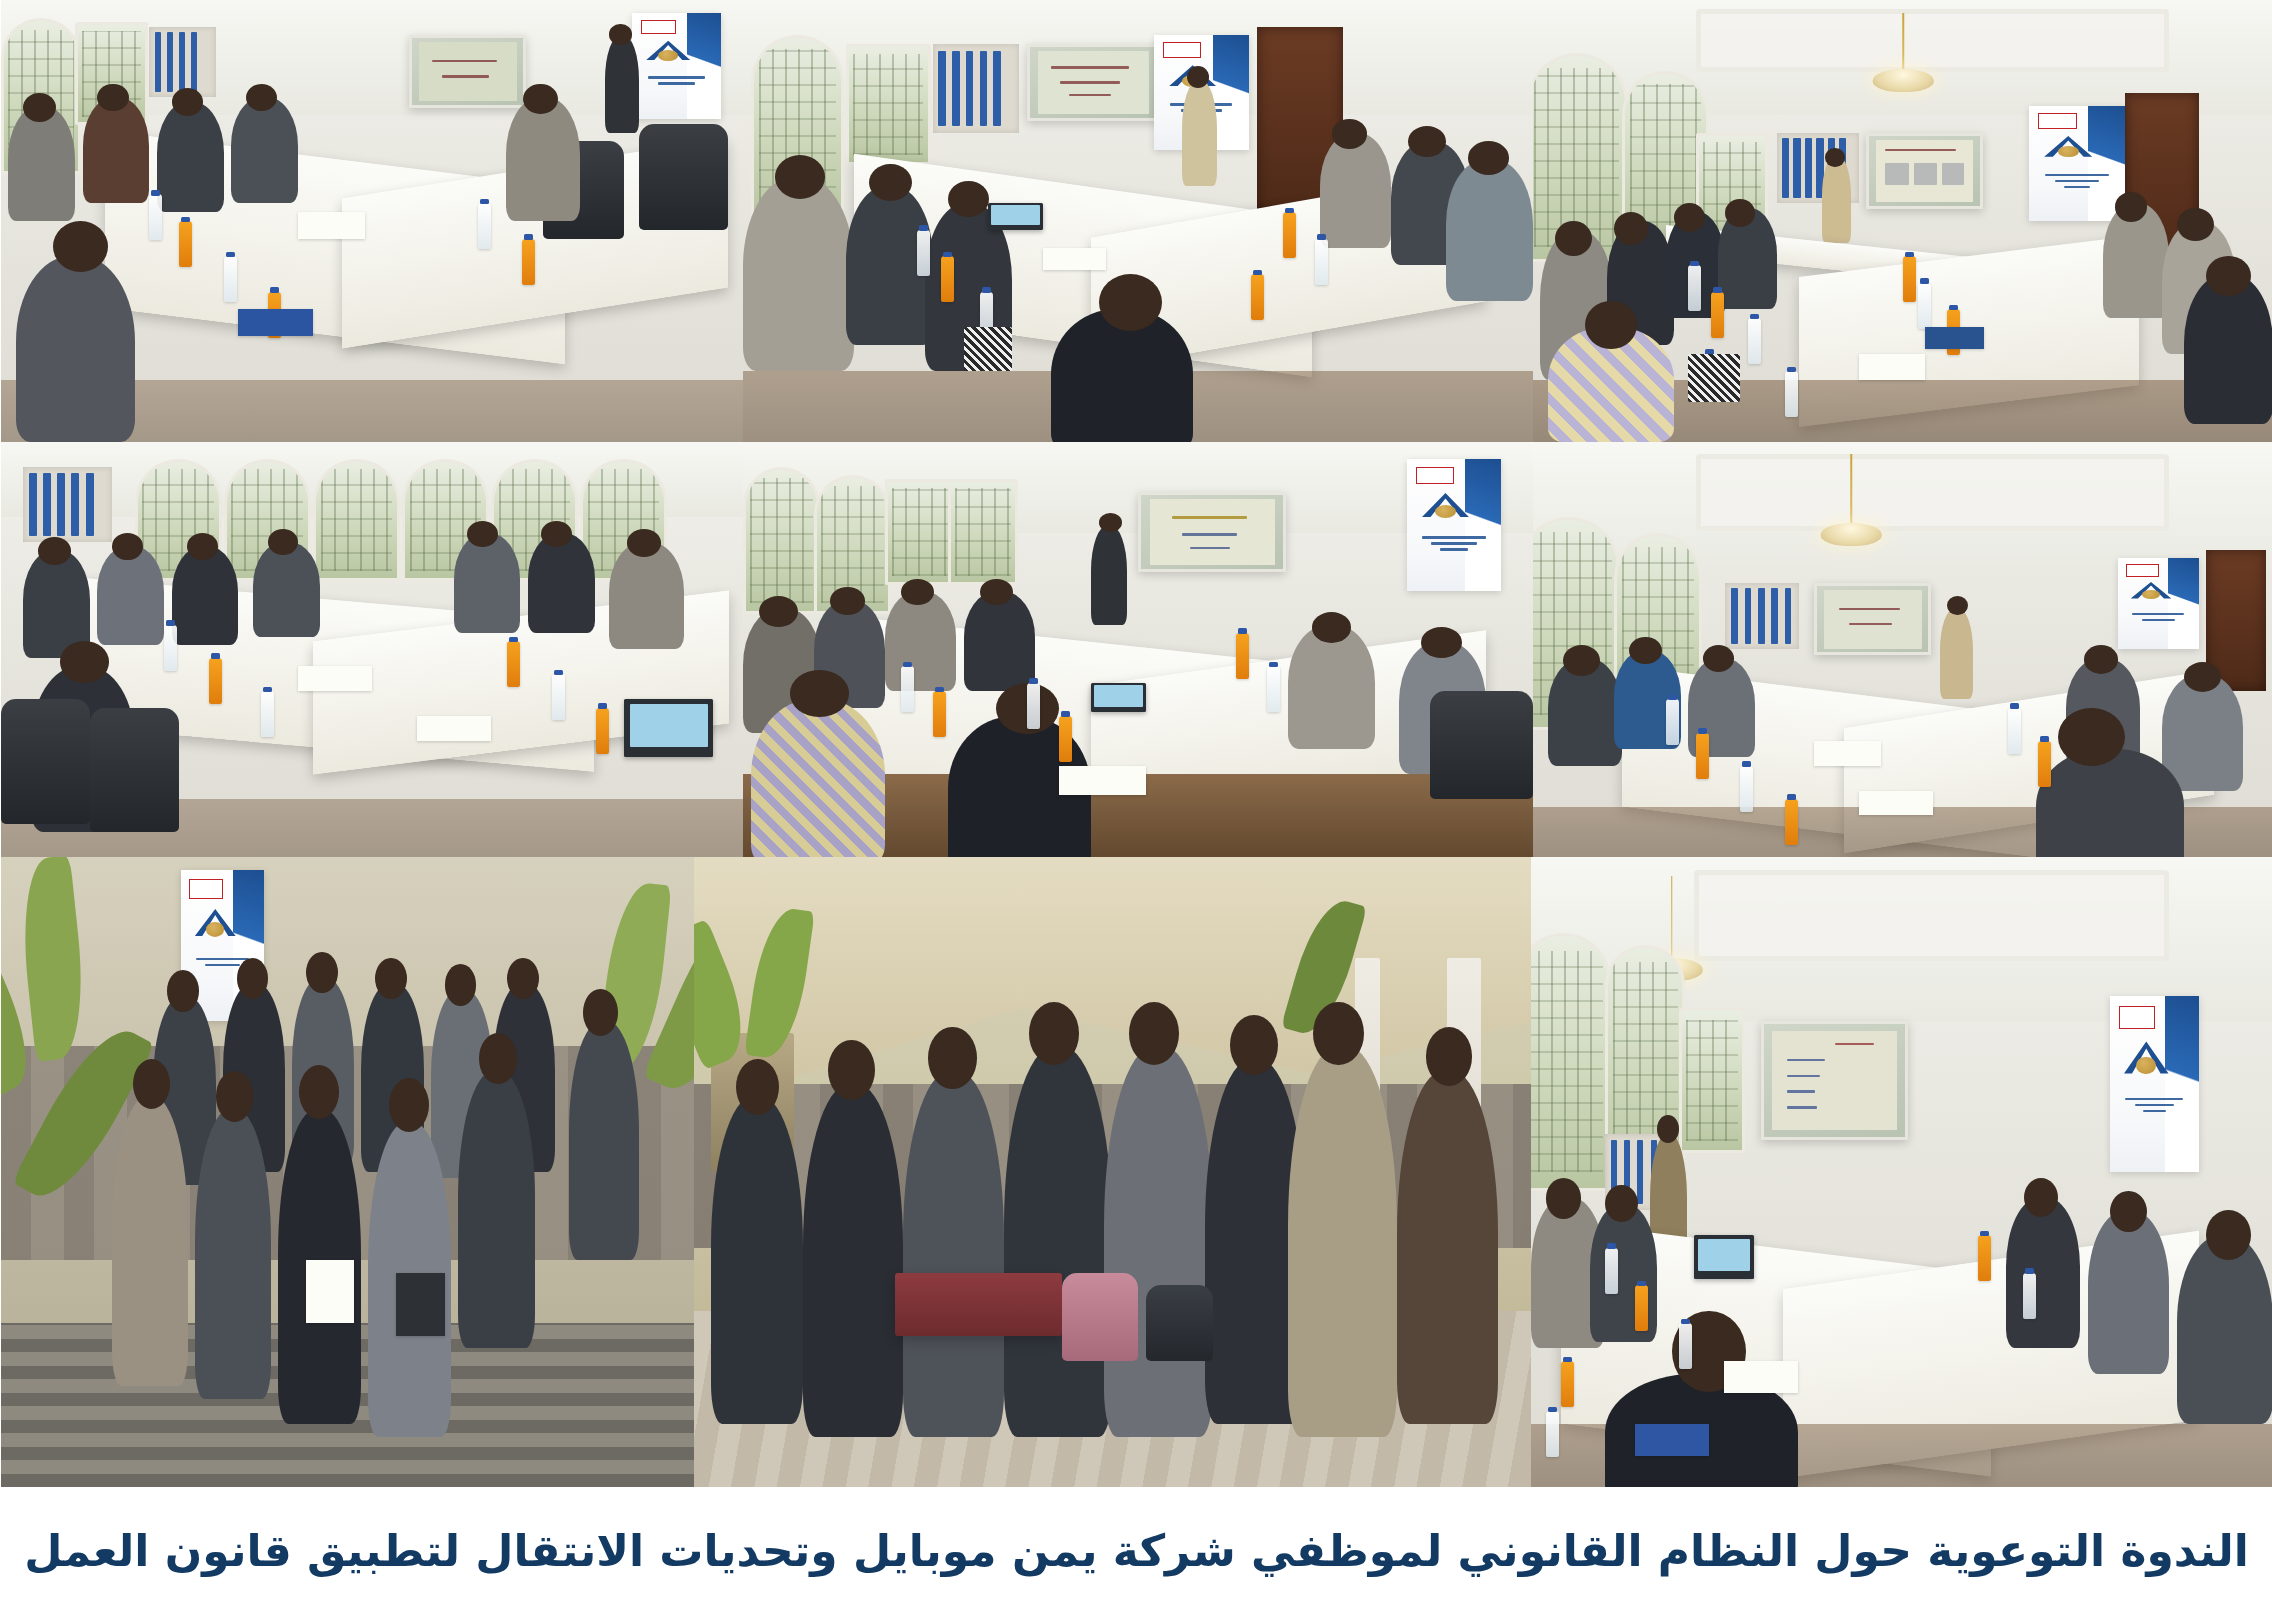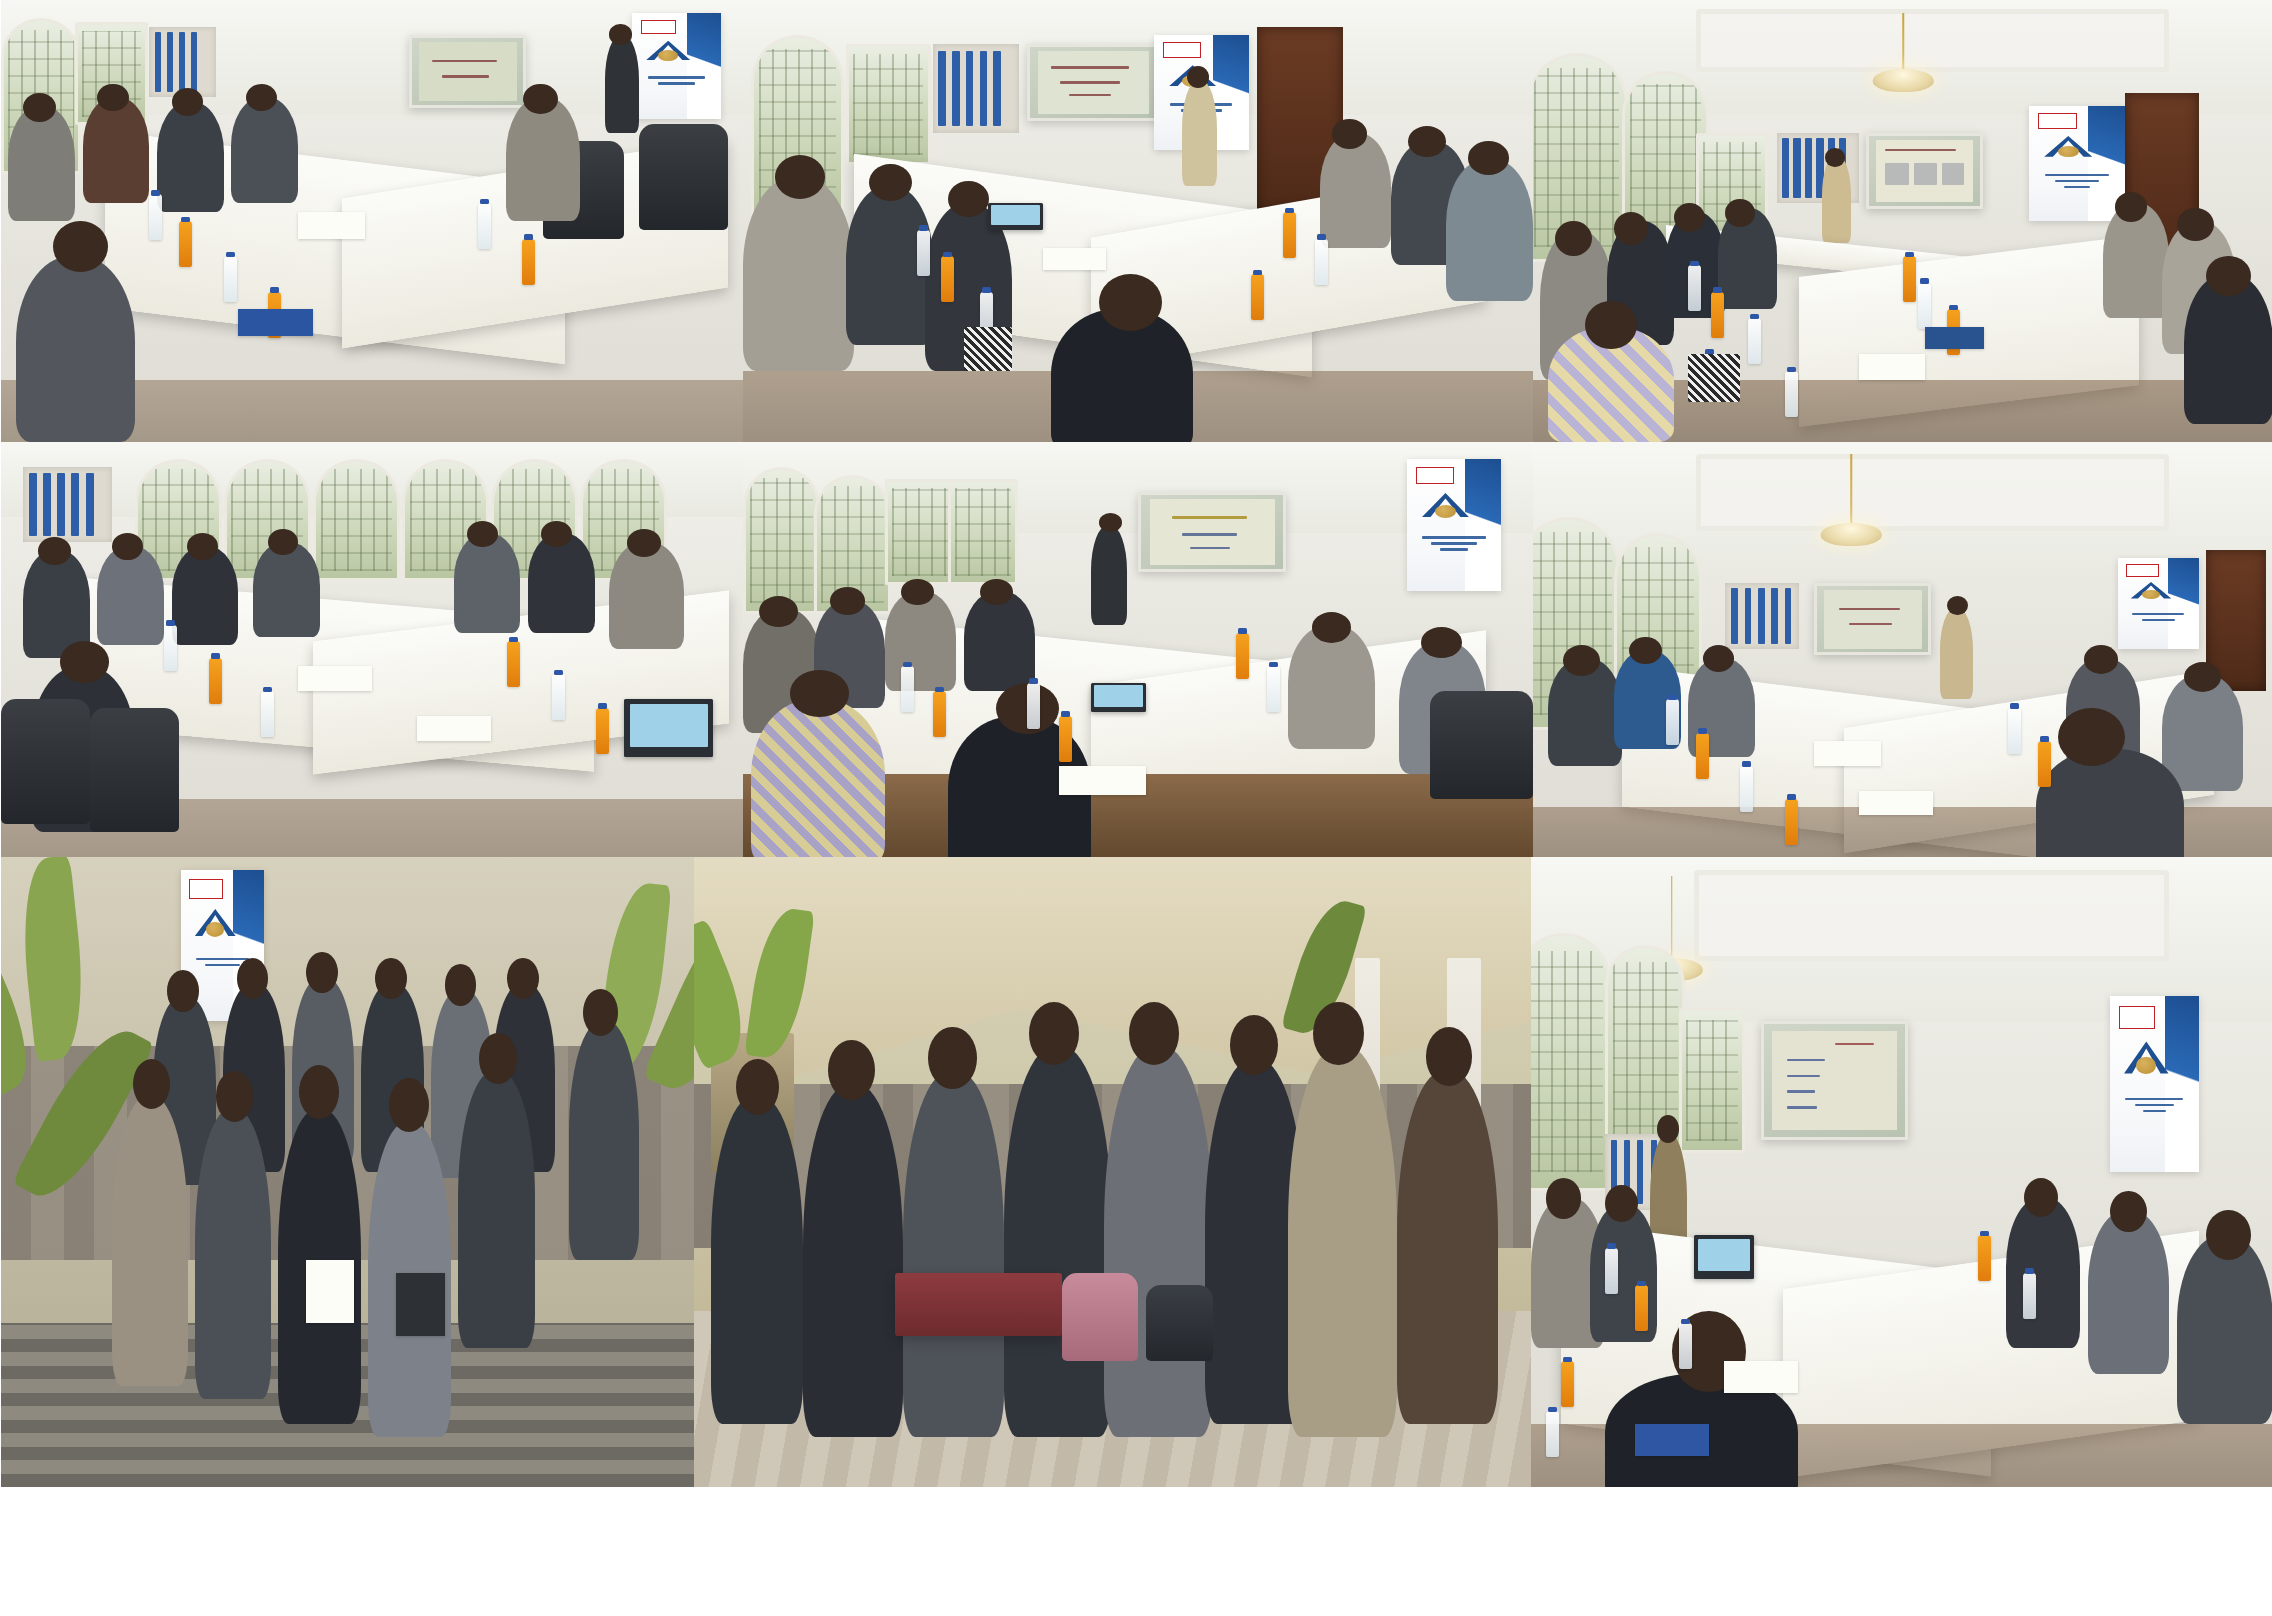--- a/index.html
+++ b/index.html
@@ -656,15 +656,18 @@
           <div class="person" style="right:8%;top:26%;width:10%;height:38%;background:#44484f;"></div>
           <div class="head" style="right:11%;top:21%;width:5%;height:7.4%;"></div>
           <div class="papers" style="left:44%;top:64%;width:7%;height:10%;"></div>
           <div class="papers" style="left:57%;top:66%;width:7%;height:10%;background:#2d3136;"></div>
         </div>
       </div>
     </div>
 
   </div>
 
+  <div class="caption-band">
+    <div class="caption-text" style="font-size: 44px;">الندوة التوعوية حول النظام القانوني لموظفي شركة يمن موبايل وتحديات الانتقال لتطبيق قانون العمل</div>
+  </div>
 
 </div>
 
 
 </body></html>

